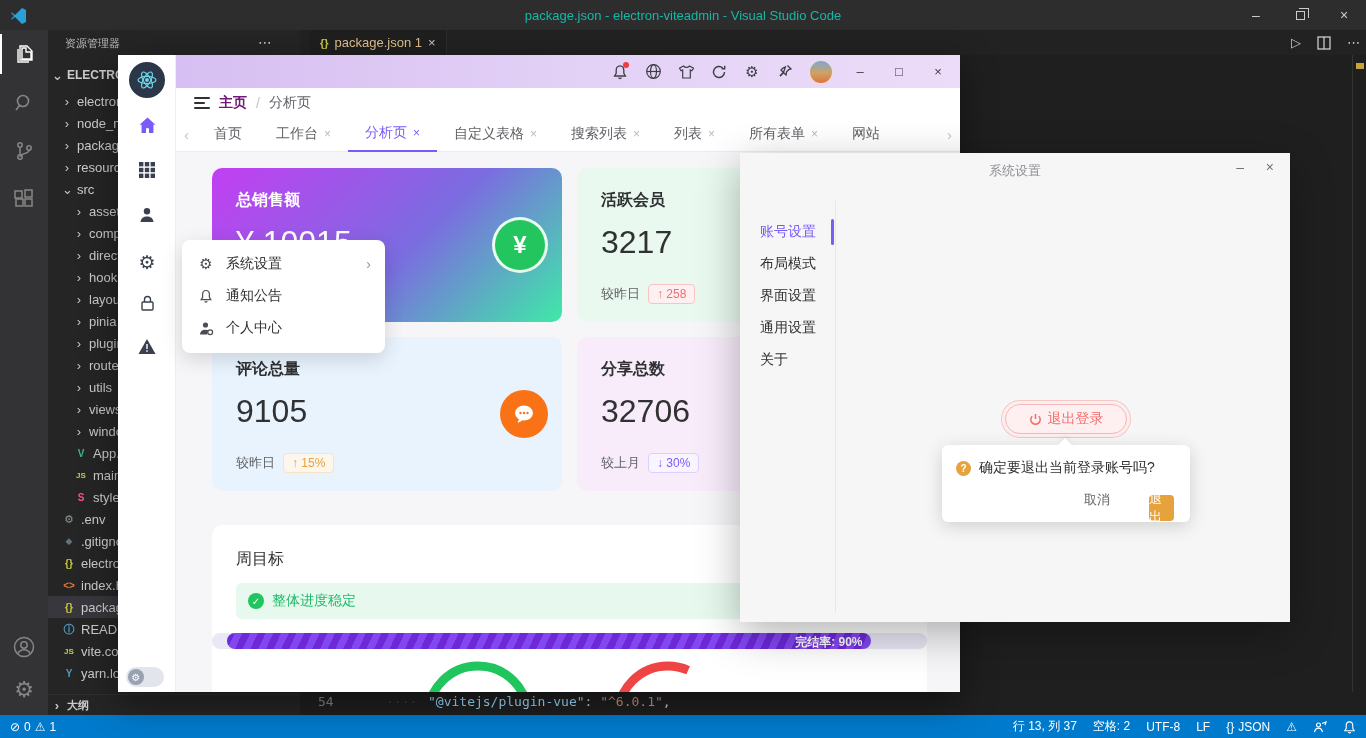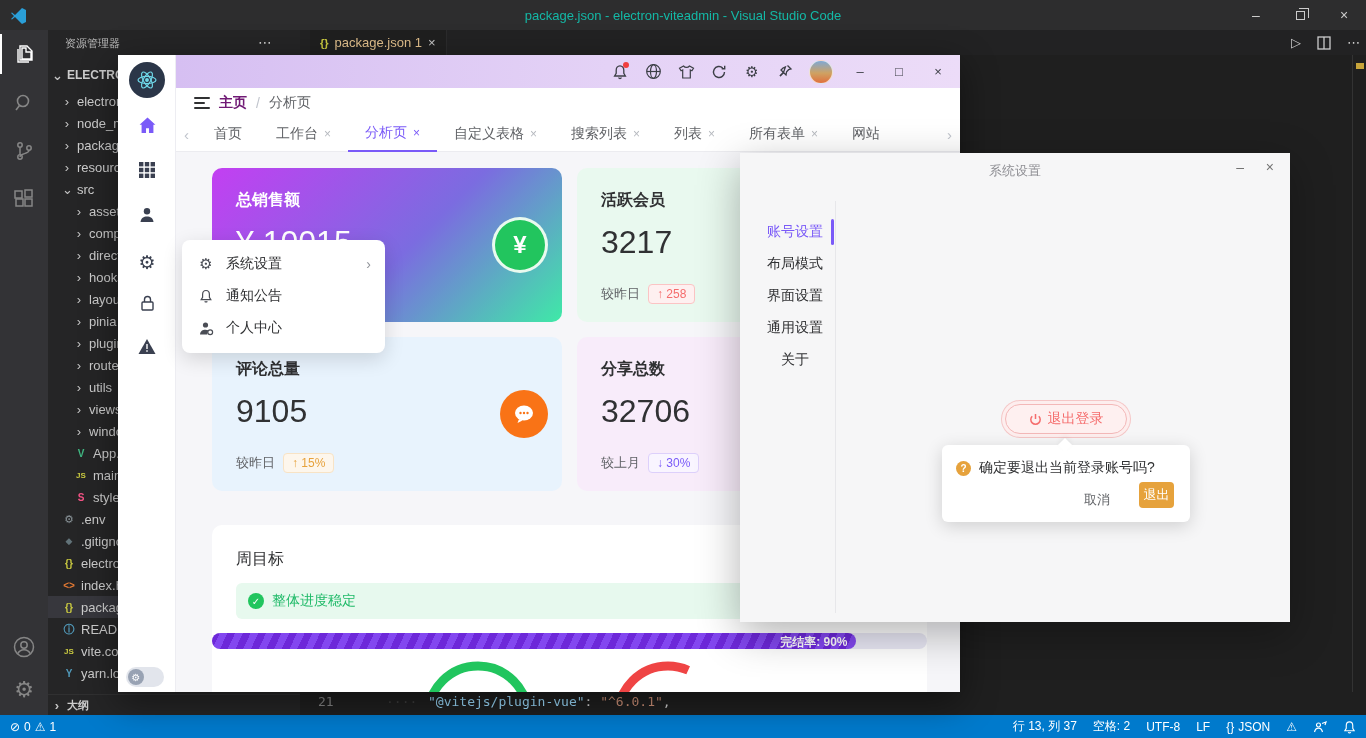--- a/index.html
+++ b/index.html
@@ -68,49 +68,49 @@
   .card .cmp{position:absolute;left:24px;bottom:18px;display:flex;align-items:center;gap:8px;font-size:13px;color:#606266}
   .badge{font-size:12px;padding:2px 8px;border-radius:4px;border:1px solid transparent}
   .b-red{background:#fef0f0;color:#f56c6c;border-color:#fbc4c4}
   .b-orange{background:#fdf6ec;color:#e6a23c;border-color:#f8e3c5}
   .b-purple{background:#f9f5ff;color:#7a5af8;border-color:#ddd0fb}
   .big-ico{position:absolute;right:14px;top:50%;transform:translateY(-50%);border-radius:50%;display:flex;align-items:center;justify-content:center}
   .goal-card{position:absolute;left:94px;top:470px;width:715px;height:220px;background:#fff;border-radius:10px}
   .goal-alert{position:absolute;left:24px;top:58px;width:667px;height:36px;background:#e7f9ee;border-radius:6px;display:flex;align-items:center;gap:8px;padding-left:12px;font-size:14px;color:#1fba68}
   .gcheck{width:16px;height:16px;border-radius:50%;background:#21c55e;color:#fff;font-size:10px;display:flex;align-items:center;justify-content:center}
   .progress{position:absolute;left:0;top:108px;width:715px;height:16px;background:#e9e8f5;border-radius:8px}
-  .progress .fill{position:absolute;left:0;top:0;height:16px;width:90%;border-radius:8px;background:repeating-linear-gradient(115deg,#6d28d9 0 7px,#8347f0 7px 14px)}
+  .progress .fill{position:absolute;left:15px;top:0;height:16px;width:90%;border-radius:8px;background:repeating-linear-gradient(115deg,#6d28d9 0 7px,#8347f0 7px 14px)}
   .progress .plabel{position:absolute;right:8px;top:1px;font-size:12px;font-weight:bold;color:#fff;white-space:nowrap}
   .ctx-menu{position:absolute;left:64px;top:185px;width:203px;height:113px;background:#fff;border-radius:8px;box-shadow:0 6px 20px rgba(0,0,0,.14);padding-top:8px;z-index:5}
   .ctx-item{height:32px;display:flex;align-items:center;gap:12px;padding:0 14px 0 16px;font-size:14px;color:#303133}
   .ctx-item .mico{width:16px;display:flex;justify-content:center;color:#4a4d55}
   .ctx-item .sub{margin-left:auto;color:#909399;font-size:14px}
   .toggle-pill{position:absolute;left:8px;top:612px;width:38px;height:20px;border-radius:10px;background:#e2e5ec;display:flex;align-items:center;padding-left:2px}
   .toggle-knob{width:16px;height:16px;border-radius:50%;background:#98a2b3;color:#fff;font-size:10px;display:flex;align-items:center;justify-content:center}
 
   
   .dlg{position:absolute;left:740px;top:153px;width:550px;height:469px;background:#f6f6f7;box-shadow:0 12px 40px rgba(0,0,0,.3);z-index:30}
   .dlg-title{position:absolute;left:0;top:9px;width:100%;text-align:center;font-size:13px;color:#8f8f94}
   .dlg-ctl{position:absolute;top:6px;color:#737373;font-size:14px}
-  .dlg-menu-item{position:absolute;right:460px;width:70px;text-align:center;font-size:14px;color:#303133;white-space:nowrap}
+  .dlg-menu-item{position:absolute;right:460px;width:70px;text-align:left;font-size:14px;color:#303133;white-space:nowrap}
   .dlg-menu-item.active{color:#7a5af8}
   .dlg-indicator{position:absolute;left:91px;top:66px;width:3px;height:26px;background:#7a5af8;border-radius:2px}
   .dlg-sep{position:absolute;left:95px;top:48px;width:1px;height:412px;background:#e7e7ea}
   .profile-card{position:absolute;left:153px;top:67px;width:347px;height:152px;background:#fff;border-radius:6px}
   .p-logo{position:absolute;left:28px;top:48px;width:56px;height:56px;border-radius:50%;background:linear-gradient(135deg,#6a8bf7 0%,#a34ef2 60%,#c13ff0 100%);display:flex;align-items:center;justify-content:center}
   .p-name{position:absolute;left:100px;top:52px;font-size:20px;font-weight:bold;color:#111}
   .p-role{position:absolute;left:100px;top:84px;display:flex;align-items:center;gap:8px;font-size:14px;color:#909399}
   .role-badge{background:#f0f0f2;color:#b1b3b8;font-size:12px;padding:3px 10px;border-radius:11px}
   .logout-btn{position:absolute;left:265px;top:251px;width:122px;height:30px;border-radius:15px;background:#fef0f0;border:1px solid #f3b8b8;box-shadow:0 0 0 3px #fdeeee,0 0 0 4px #f5c6c6;display:flex;align-items:center;justify-content:center;gap:6px;color:#f56c6c;font-size:14px}
   .popover{position:absolute;left:202px;top:292px;width:248px;height:77px;background:#fff;border-radius:6px;box-shadow:0 4px 18px rgba(0,0,0,.16)}
   .pop-arrow{position:absolute;left:118px;top:-5px;width:10px;height:10px;background:#fff;transform:rotate(45deg);box-shadow:-2px -2px 5px rgba(0,0,0,.05)}
   .pop-msg{position:absolute;left:14px;top:14px;display:flex;align-items:center;gap:8px;font-size:14px;color:#303133;white-space:nowrap}
   .qmark{width:15px;height:15px;border-radius:50%;background:#e6a23c;color:#fff;font-size:10px;font-weight:bold;display:flex;align-items:center;justify-content:center;flex:0 0 15px}
   .pop-cancel{position:absolute;right:80px;top:46px;font-size:13px;color:#606266}
-  .pop-ok{position:absolute;right:16px;top:37px;width:35px;height:26px;background:#e6a23c;color:#fff;font-size:13px;border-radius:4px;display:flex;align-items:center;justify-content:center}
+  .pop-ok{position:absolute;right:16px;top:50px;width:25px;height:26px;background:#e6a23c;color:#fff;font-size:13px;border-radius:4px;display:flex;align-items:center;justify-content:center}
 </style>
 </head>
 <body>
 
 <div class="vsc-titlebar">
   <svg width="17" height="17" viewBox="0 0 17 17" style="margin-left:10px">
     <path d="M12 1 5 8 2 5.5 1 6l3 3-3 3 1 .5L5 10l7 7 4-2V3z" fill="#2a9fd8"></path>
   </svg>
   <span class="vsc-title">package.json - electron-viteadmin - Visual Studio Code</span>
   <div class="vsc-winctl">
@@ -300,21 +300,21 @@
         <rect x="1" y="1" width="12" height="12"></rect>
         <path d="M7 1v12"></path>
       </svg>
     <span>⋯</span>
   </div>
 </div>
 
 <div class="minimap-line"></div>
 <div class="minimap-mark"></div>
 <div class="vsc-editor-bottom">
-  <div style="position:absolute;left:18px;top:2px;color:#858585">21</div>
+  <div style="position:absolute;left:18px;top:2px;color:#858585">54</div>
   <div style="position:absolute;left:86px;top:2px;color:#3d3d3d">····</div>
   <div style="position:absolute;left:128px;top:2px"><span style="color:#9cdcfe">"@vitejs/plugin-vue"</span><span style="color:#d4d4d4">:</span><span> </span><span style="color:#ce9178">"^6.0.1"</span><span style="color:#d4d4d4">,</span></div>
 </div>
 
 <div class="vsc-statusbar">
   <div class="st-item" style="margin-left:10px">
     <span>⊘</span>
     <span>0</span>
     <span>⚠</span>
     <span>1</span>

